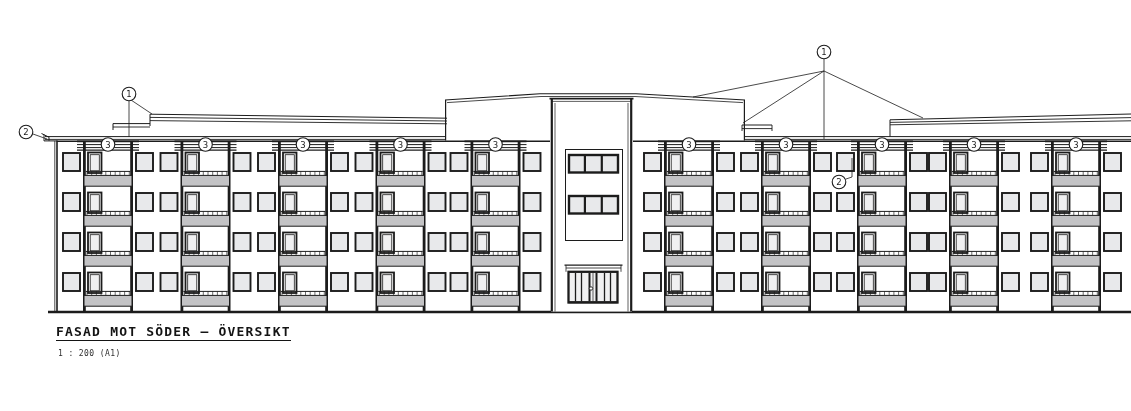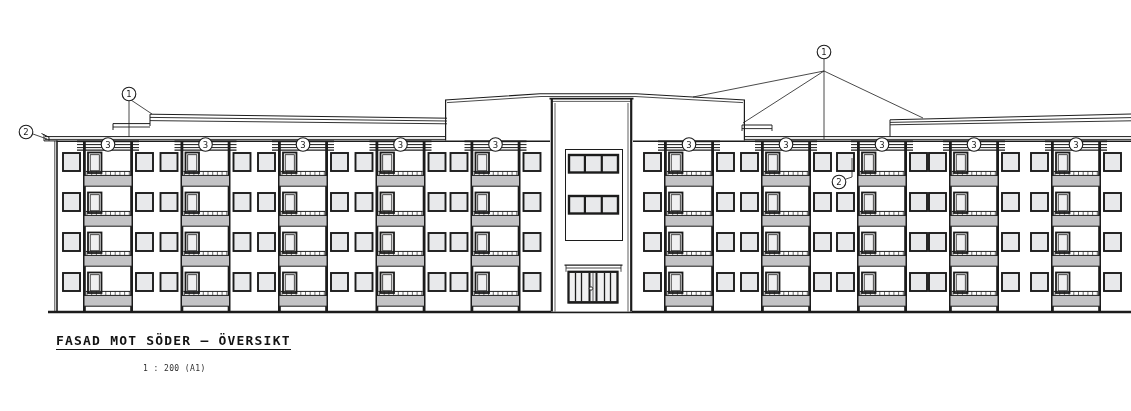--- a/index.html
+++ b/index.html
@@ -5,38 +5,37 @@
   html,body{margin:0;padding:0;background:#fff;}
   .sheet{
     position:relative;
     width:1131px;height:411px;
     background:#fff;
     overflow:hidden;
     font-family:"DejaVu Sans Mono", monospace;
   }
   .sheet svg{position:absolute;left:0;top:0;}
   .titleblock{
-    position:absolute;left:56px;top:330px;
+    position:absolute;left:56px;top:321px;
     color:#141414;
-    text-align:center;
   }
   .title{
     display:inline-block;
     font-size:13px;
     font-weight:bold;
     letter-spacing:1.2px;
     border-bottom:1.4px solid #141414;
     padding-bottom:1px;
     white-space:nowrap;
   }
   .scale{
     font-size:8px;
     letter-spacing:0.4px;
     color:#2e2e2e;
-    margin-top:14px;
+    margin-top:8px;
     margin-left:2px;
   }
 </style>
 </head>
 <body>
 
 <div class="sheet">
   <div id="canvas">
       <svg width="1131" height="411" viewBox="0 0 1131 411">
         <line x1="45" y1="136.6" x2="447" y2="136.6" stroke="#1c1c1c" stroke-width="1"></line>

